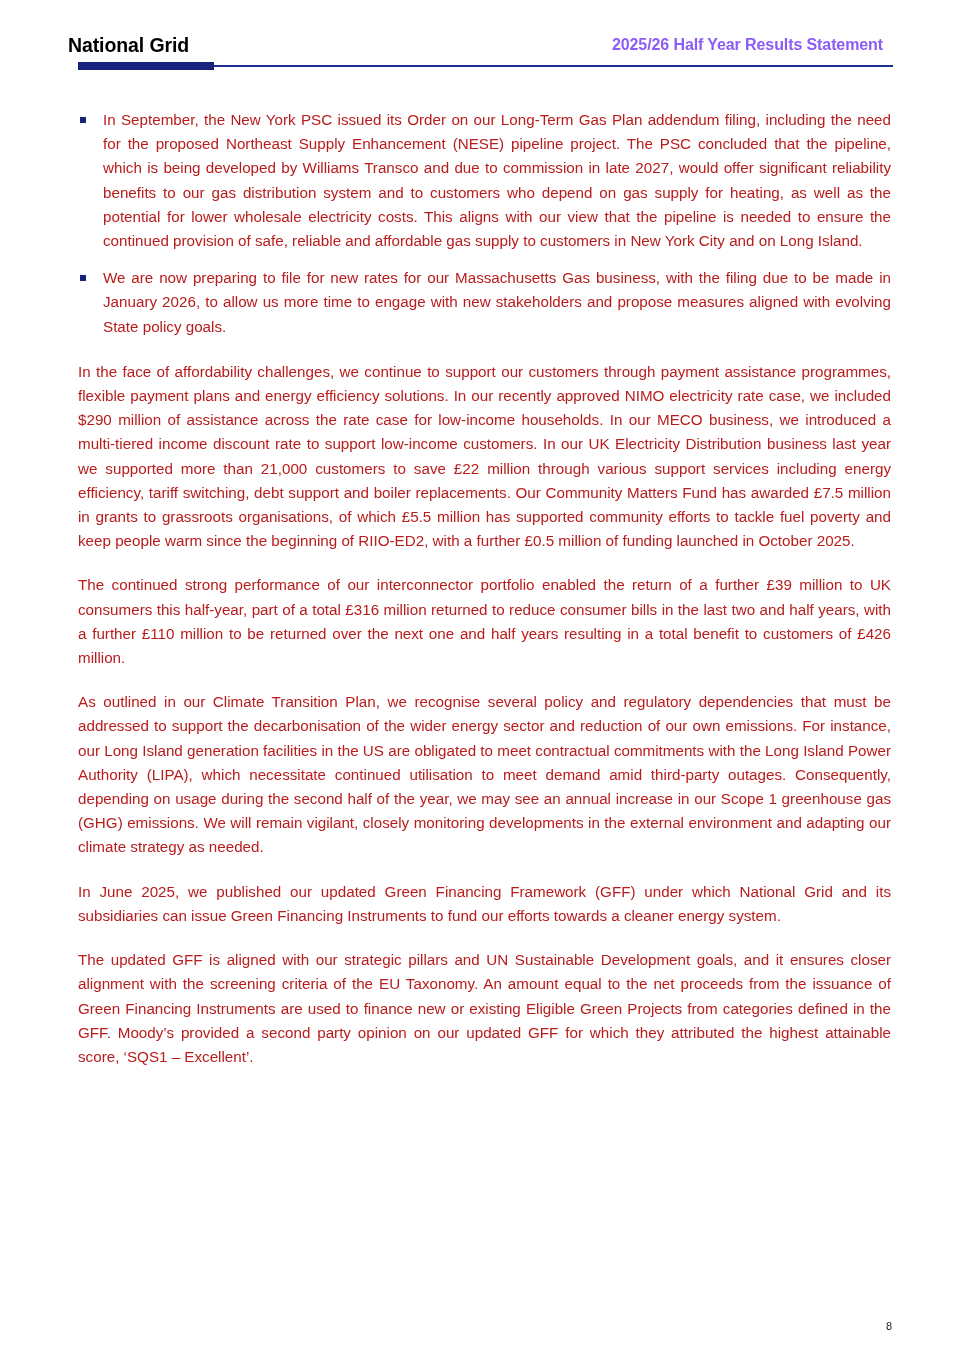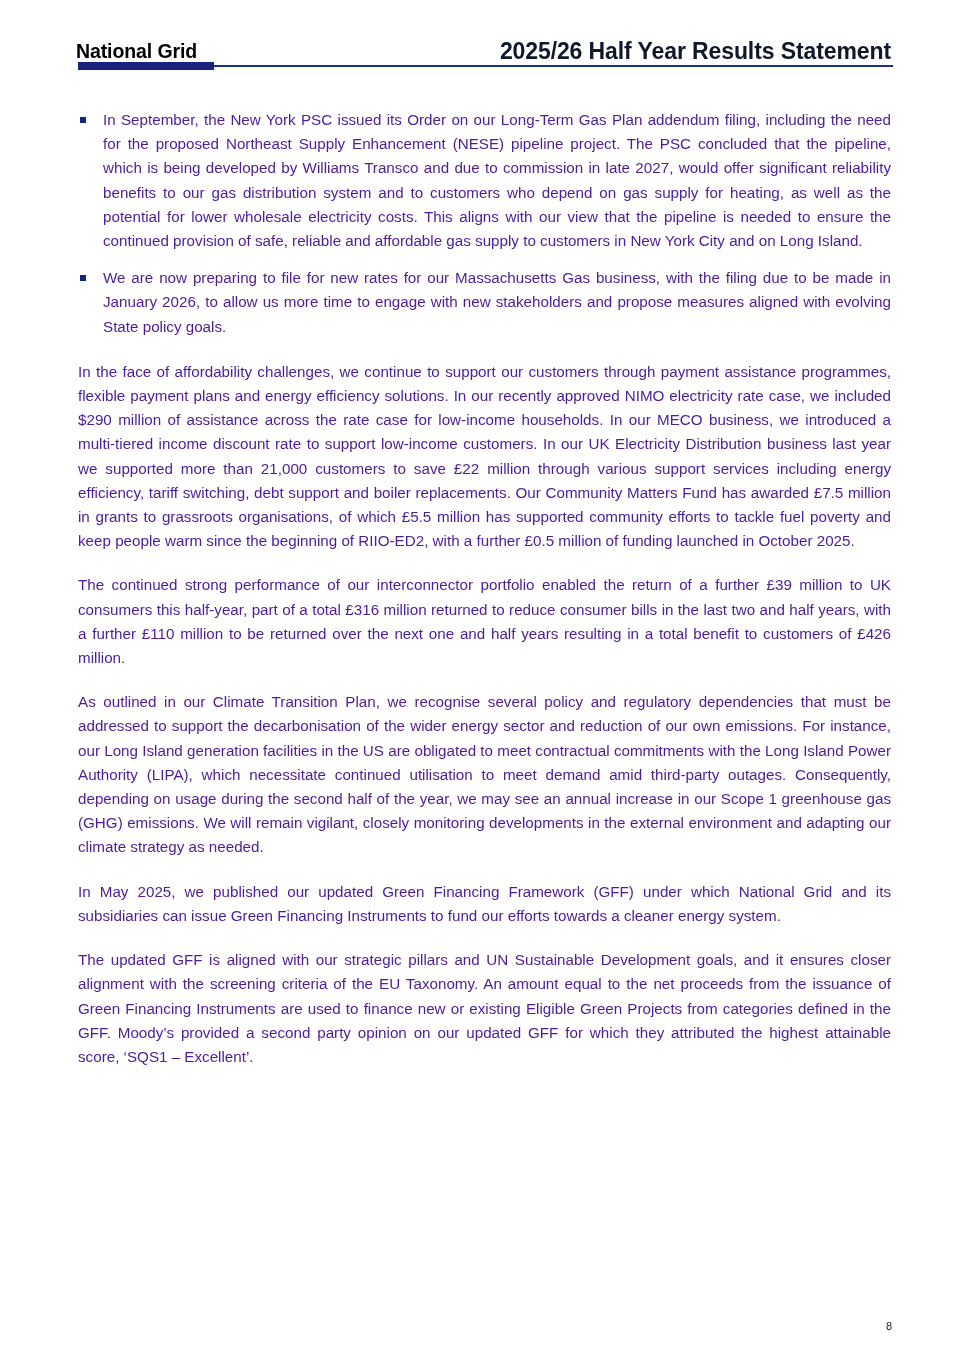--- a/index.html
+++ b/index.html
@@ -20,41 +20,41 @@
   .page {
     position: relative;
     width: 968px;
     height: 1365px;
     box-sizing: border-box;
   }
 
   
   .page-header {
     position: absolute;
-    left: 76px;
+    left: 68px;
     top: 28px;
     width: 815px;
     height: 34px;
     display: flex;
-    align-items: flex-end;
+    align-items: center;
     justify-content: space-between;
   }
   .brand {
     font-size: 19.5px;
     font-weight: bold;
     letter-spacing: -0.1px;
     color: #000000;
     white-space: nowrap;
     line-height: 22px;
   }
   .doc-title {
-    font-size: 23px;
+    font-size: 16px;
     font-weight: bold;
     letter-spacing: -0.1px;
-    color: #0f172a;
+    color: #8b5cf6;
     white-space: nowrap;
     line-height: 22px;
   }
 
   
   .rule-wrap {
     position: absolute;
     left: 78px;
     top: 62px;
     width: 815px;
@@ -84,21 +84,21 @@
     top: 108px;
     width: 813px;
   }
 
   p, li {
     font-size: 15.2px;
     line-height: 24.2px;
     text-align: justify;
     text-justify: inter-word;
     margin: 0;
-    color: #4c1d95;
+    color: #b91c1c;
     -webkit-hyphens: none;
     hyphens: none;
   }
 
   ul.bullets {
     list-style: none;
     margin: 0;
     padding: 0;
   }
   ul.bullets li {
@@ -185,21 +185,21 @@
           <span>We are now preparing to file for new rates for our Massachusetts Gas business, with the filing due to be made in January 2026, to allow us more time to engage with new stakeholders and propose measures aligned with evolving State policy goals.</span>
         </li>
       </ul>
     </div>
 
 
     <div class="para-block">
       <p>In the face of affordability challenges, we continue to support our customers through payment assistance programmes, flexible payment plans and energy efficiency solutions. In our recently approved NIMO electricity rate case, we included $290 million of assistance across the rate case for low-income households. In our MECO business, we introduced a multi-tiered income discount rate to support low-income customers. In our UK Electricity Distribution business last year we supported more than 21,000 customers to save £22 million through various support services including energy efficiency, tariff switching, debt support and boiler replacements. Our Community Matters Fund has awarded £7.5 million in grants to grassroots organisations, of which £5.5 million has supported community efforts to tackle fuel poverty and keep people warm since the beginning of RIIO-ED2, with a further £0.5 million of funding launched in October 2025.</p>
       <p>The continued strong performance of our interconnector portfolio enabled the return of a further £39 million to UK consumers this half-year, part of a total £316 million returned to reduce consumer bills in the last two and half years, with a further £110 million to be returned over the next one and half years resulting in a total benefit to customers of £426 million.</p>
       <p>As outlined in our Climate Transition Plan, we recognise several policy and regulatory dependencies that must be addressed to support the decarbonisation of the wider energy sector and reduction of our own emissions. For instance, our Long Island generation facilities in the US are obligated to meet contractual commitments with the Long Island Power Authority (LIPA), which necessitate continued utilisation to meet demand amid third-party outages. Consequently, depending on usage during the second half of the year, we may see an annual increase in our Scope 1 greenhouse gas (GHG) emissions. We will remain vigilant, closely monitoring developments in the external environment and adapting our climate strategy as needed.</p>
-      <p>In May 2025, we published our updated Green Financing Framework (GFF) under which National Grid and its subsidiaries can issue Green Financing Instruments to fund our efforts towards a cleaner energy system.</p>
+      <p>In June 2025, we published our updated Green Financing Framework (GFF) under which National Grid and its subsidiaries can issue Green Financing Instruments to fund our efforts towards a cleaner energy system.</p>
       <p>The updated GFF is aligned with our strategic pillars and UN Sustainable Development goals, and it ensures closer alignment with the screening criteria of the EU Taxonomy. An amount equal to the net proceeds from the issuance of Green Financing Instruments are used to finance new or existing Eligible Green Projects from categories defined in the GFF. Moody’s provided a second party opinion on our updated GFF for which they attributed the highest attainable score, ‘SQS1 – Excellent’.</p>
     </div>
 
   </div>
 
   <div class="page-number">8</div>
 
 </div>
 
 </body></html>

